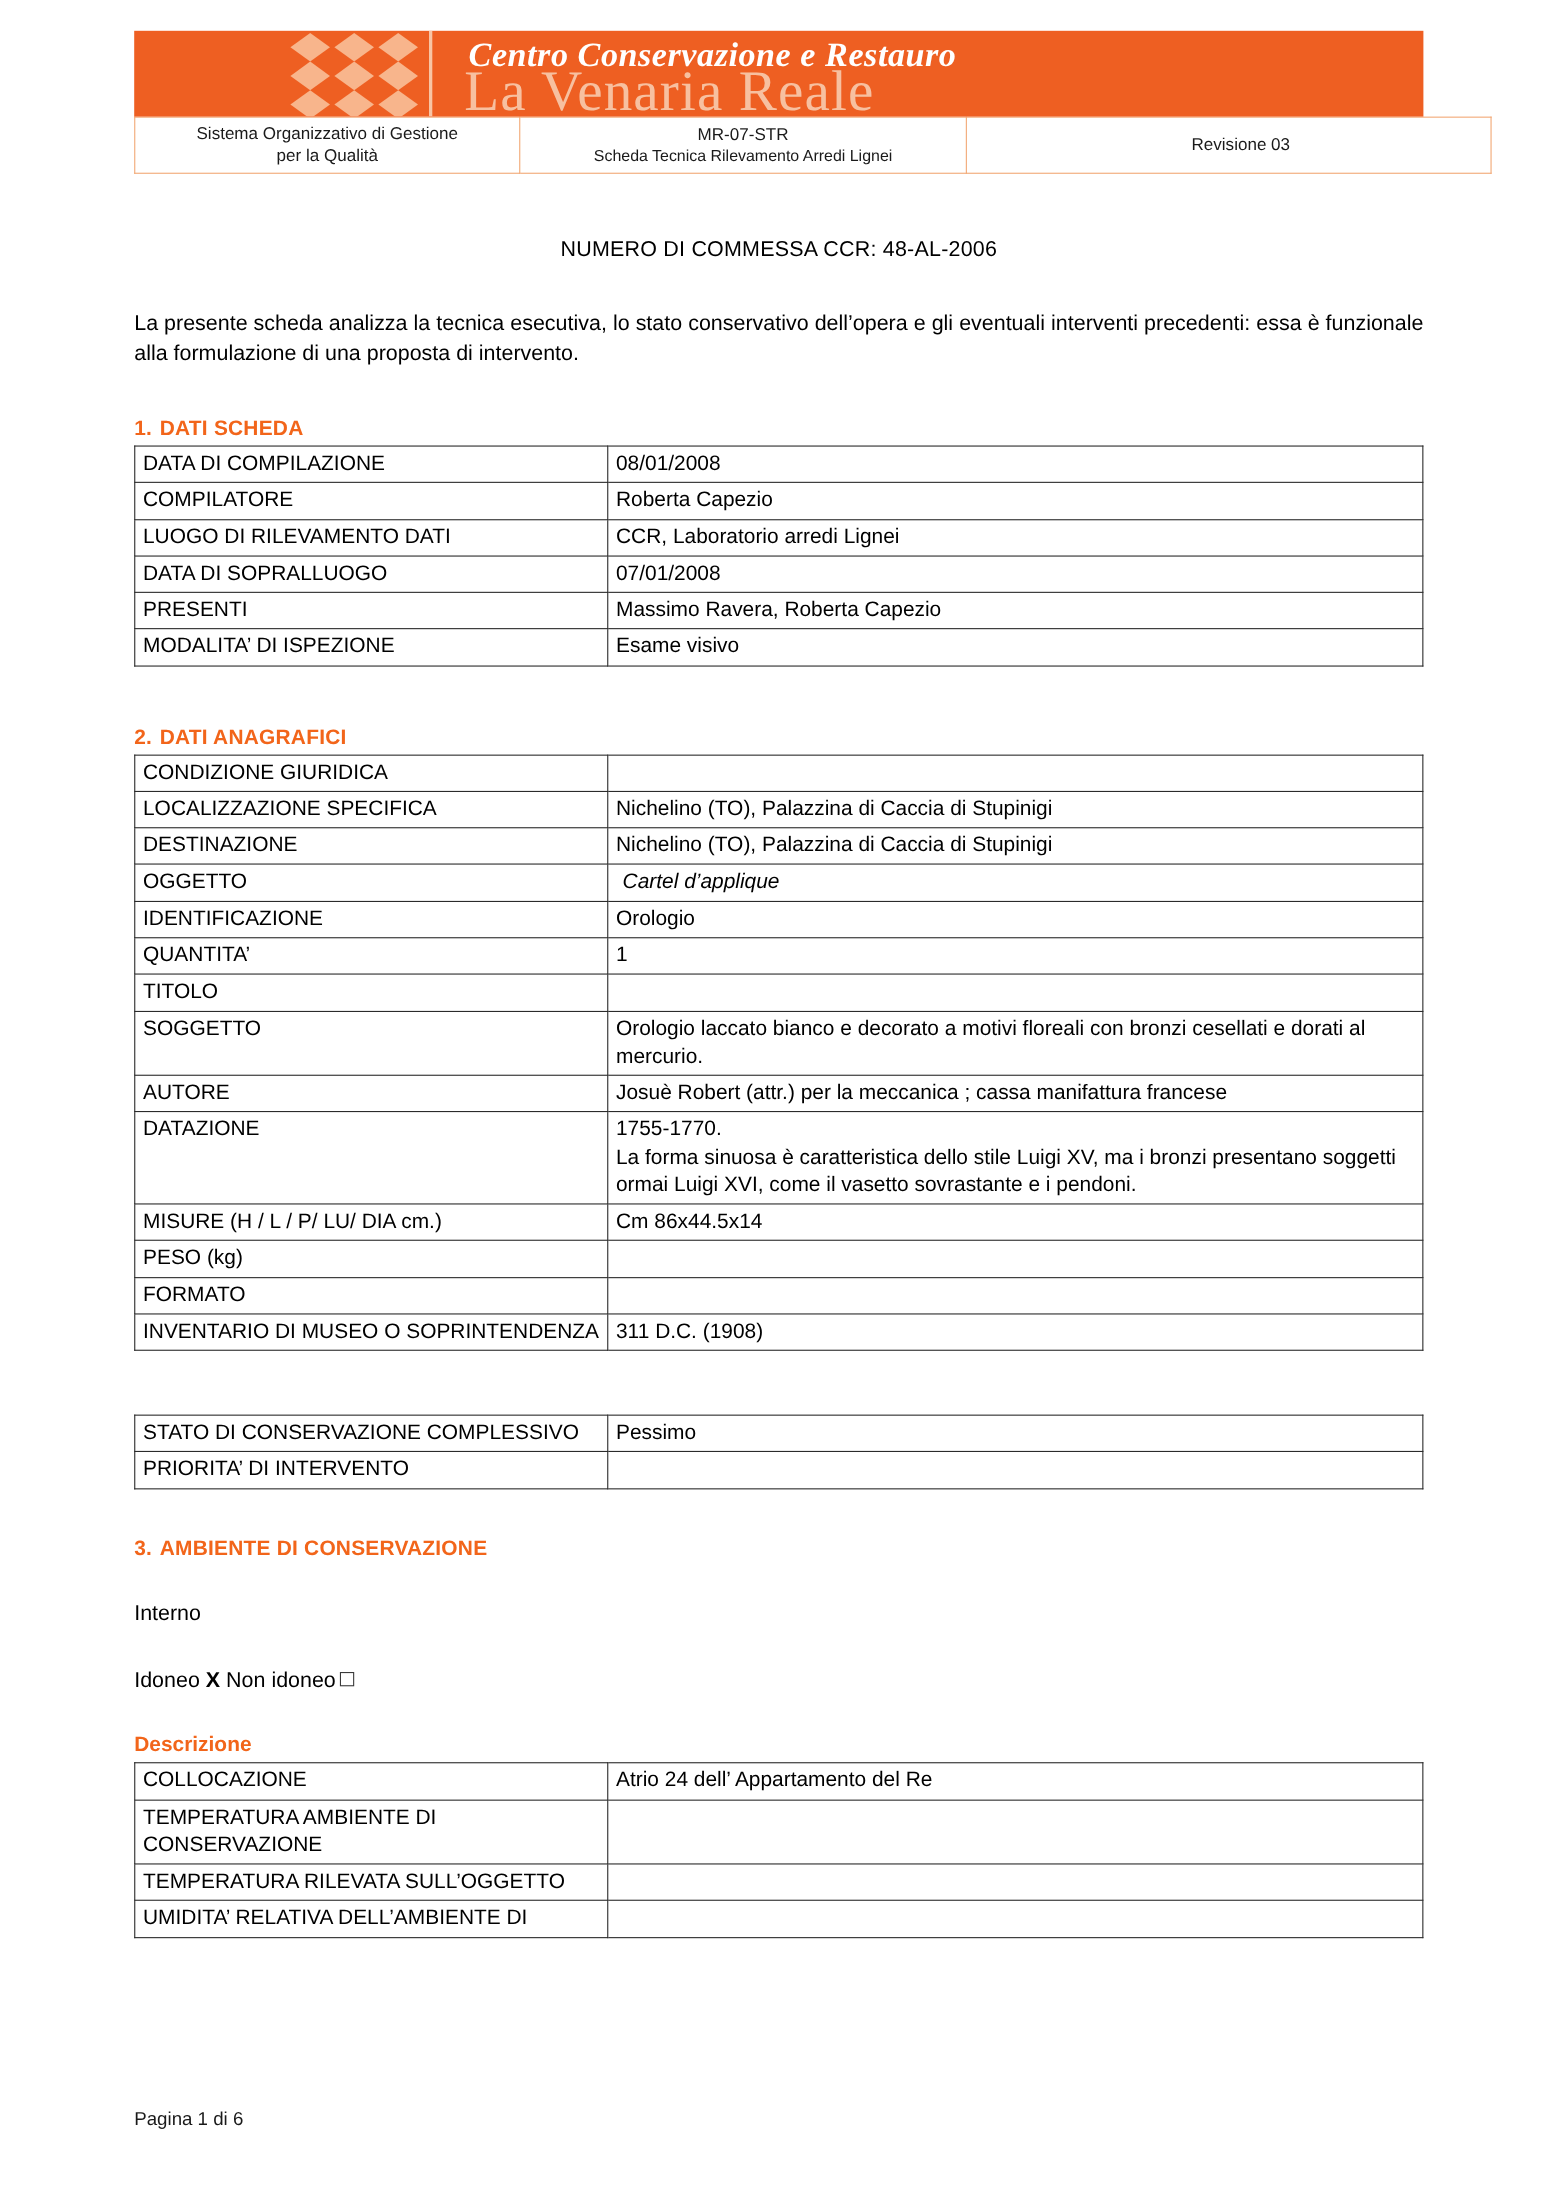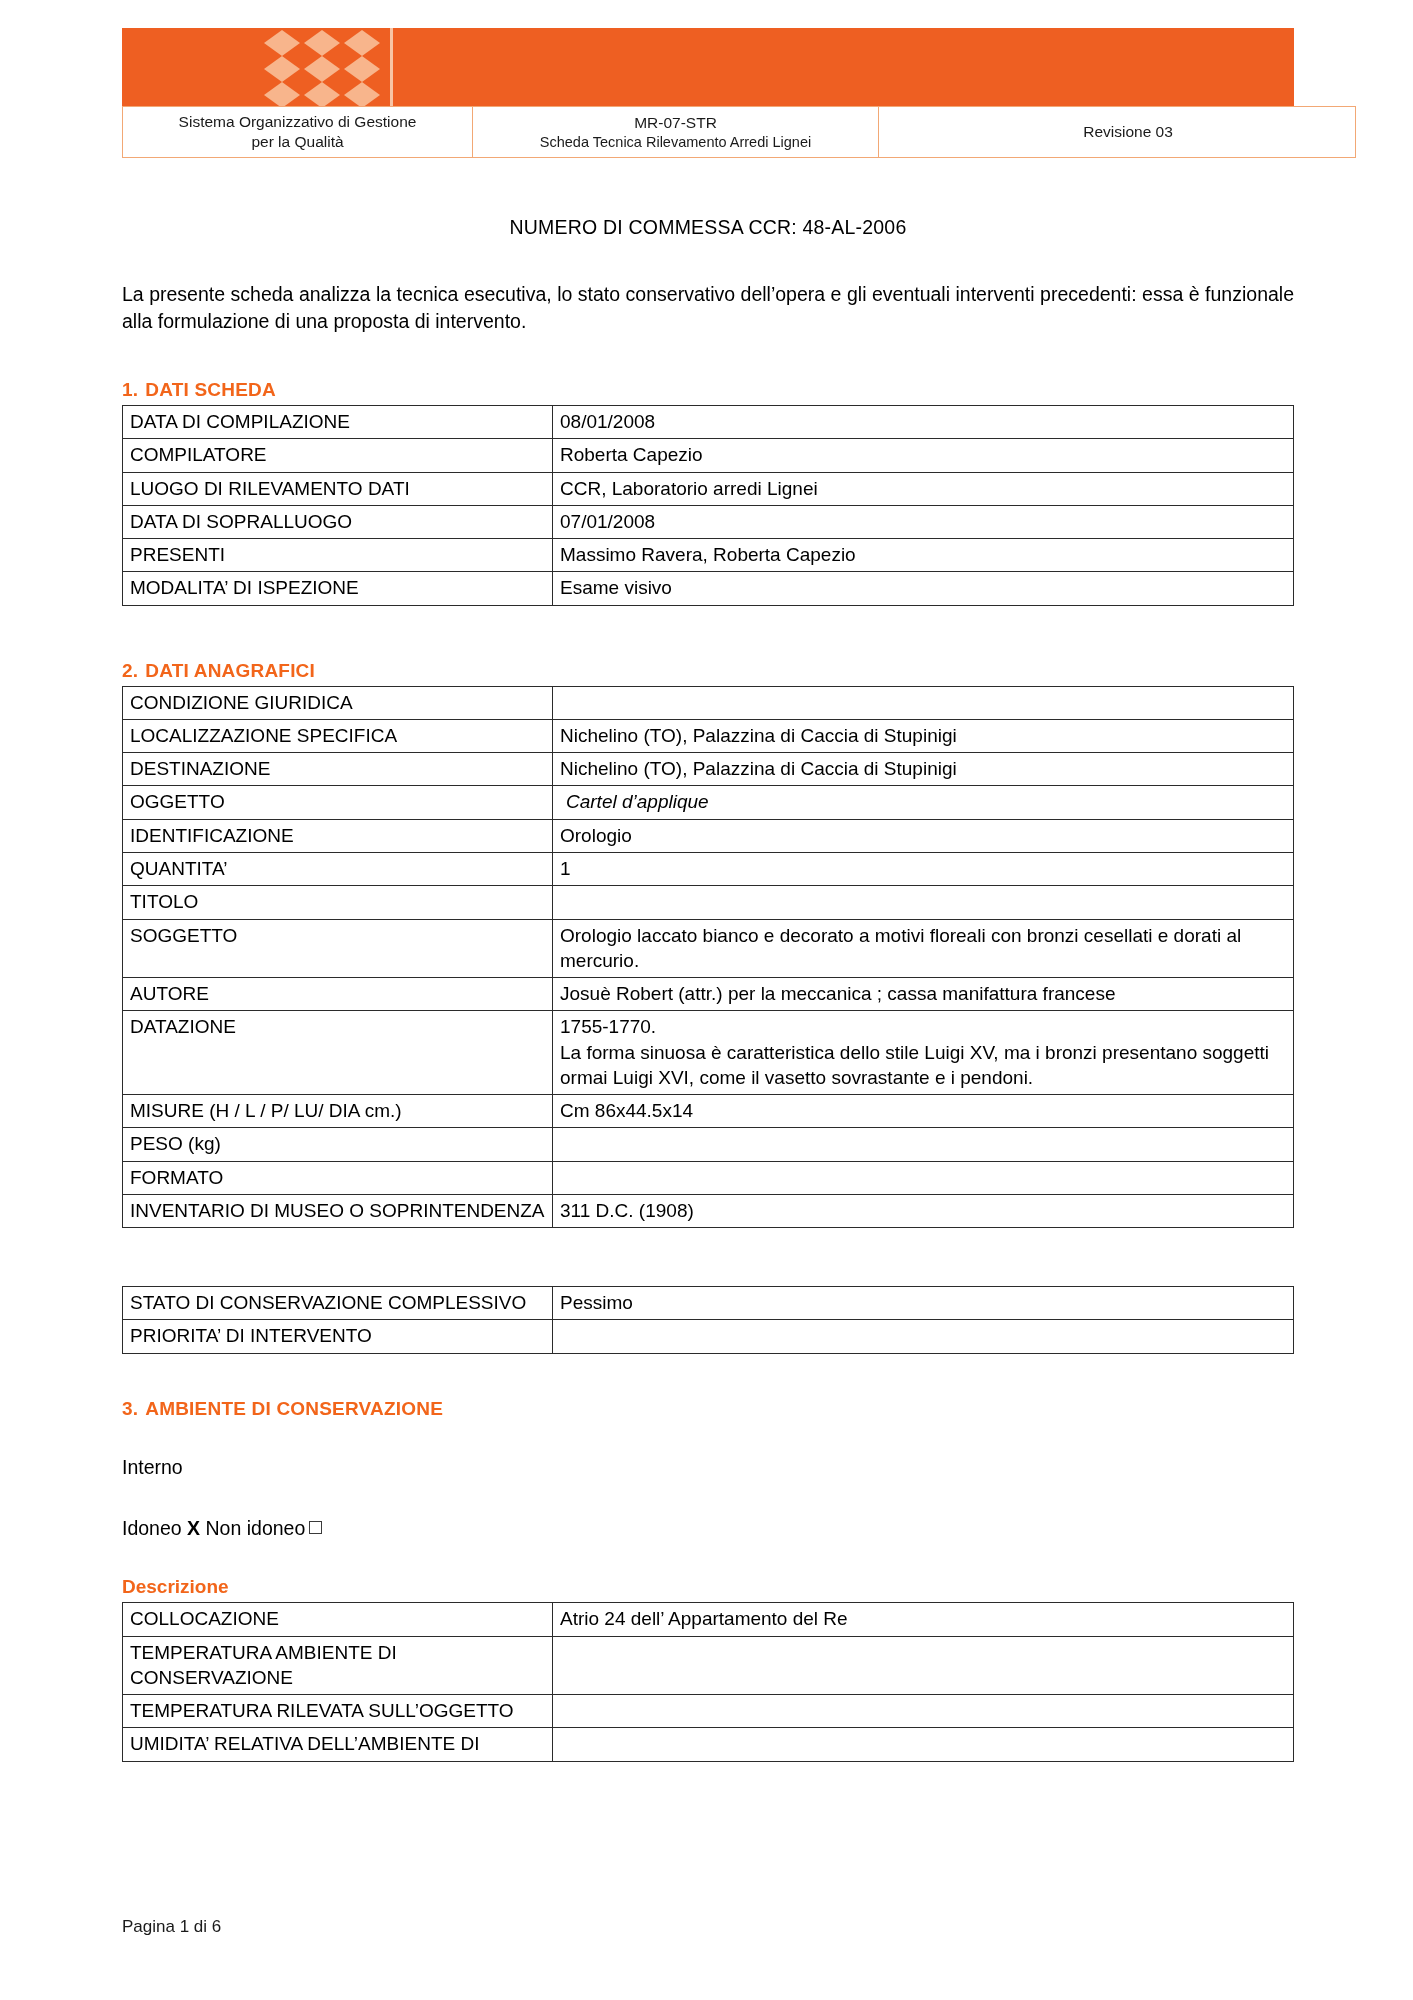--- a/index.html
+++ b/index.html
@@ -191,20 +191,24 @@
           <polygon points="100,2 118,15 100,28 82,15"></polygon>
           <polygon points="20,28 38,41 20,54 2,41"></polygon>
           <polygon points="60,28 78,41 60,54 42,41"></polygon>
           <polygon points="100,28 118,41 100,54 82,41"></polygon>
           <polygon points="20,54 38,67 20,80 2,67"></polygon>
           <polygon points="60,54 78,67 60,80 42,67"></polygon>
           <polygon points="100,54 118,67 100,80 82,67"></polygon>
         </g>
       </svg>
       <div class="masthead-rule"></div>
+      <div class="masthead-text">
+        <div class="masthead-line1">Centro Conservazione e Restauro</div>
+        <div class="masthead-line2">La Venaria Reale</div>
+      </div>
     </div>
 
     <table class="hdr">
       <tbody>
           <tr>
         <td class="c1">
           <span class="nowrapline">Sistema Organizzativo di Gestione</span>
           <span class="nowrapline">per la Qualità</span>
         </td>
         <td class="c2">

